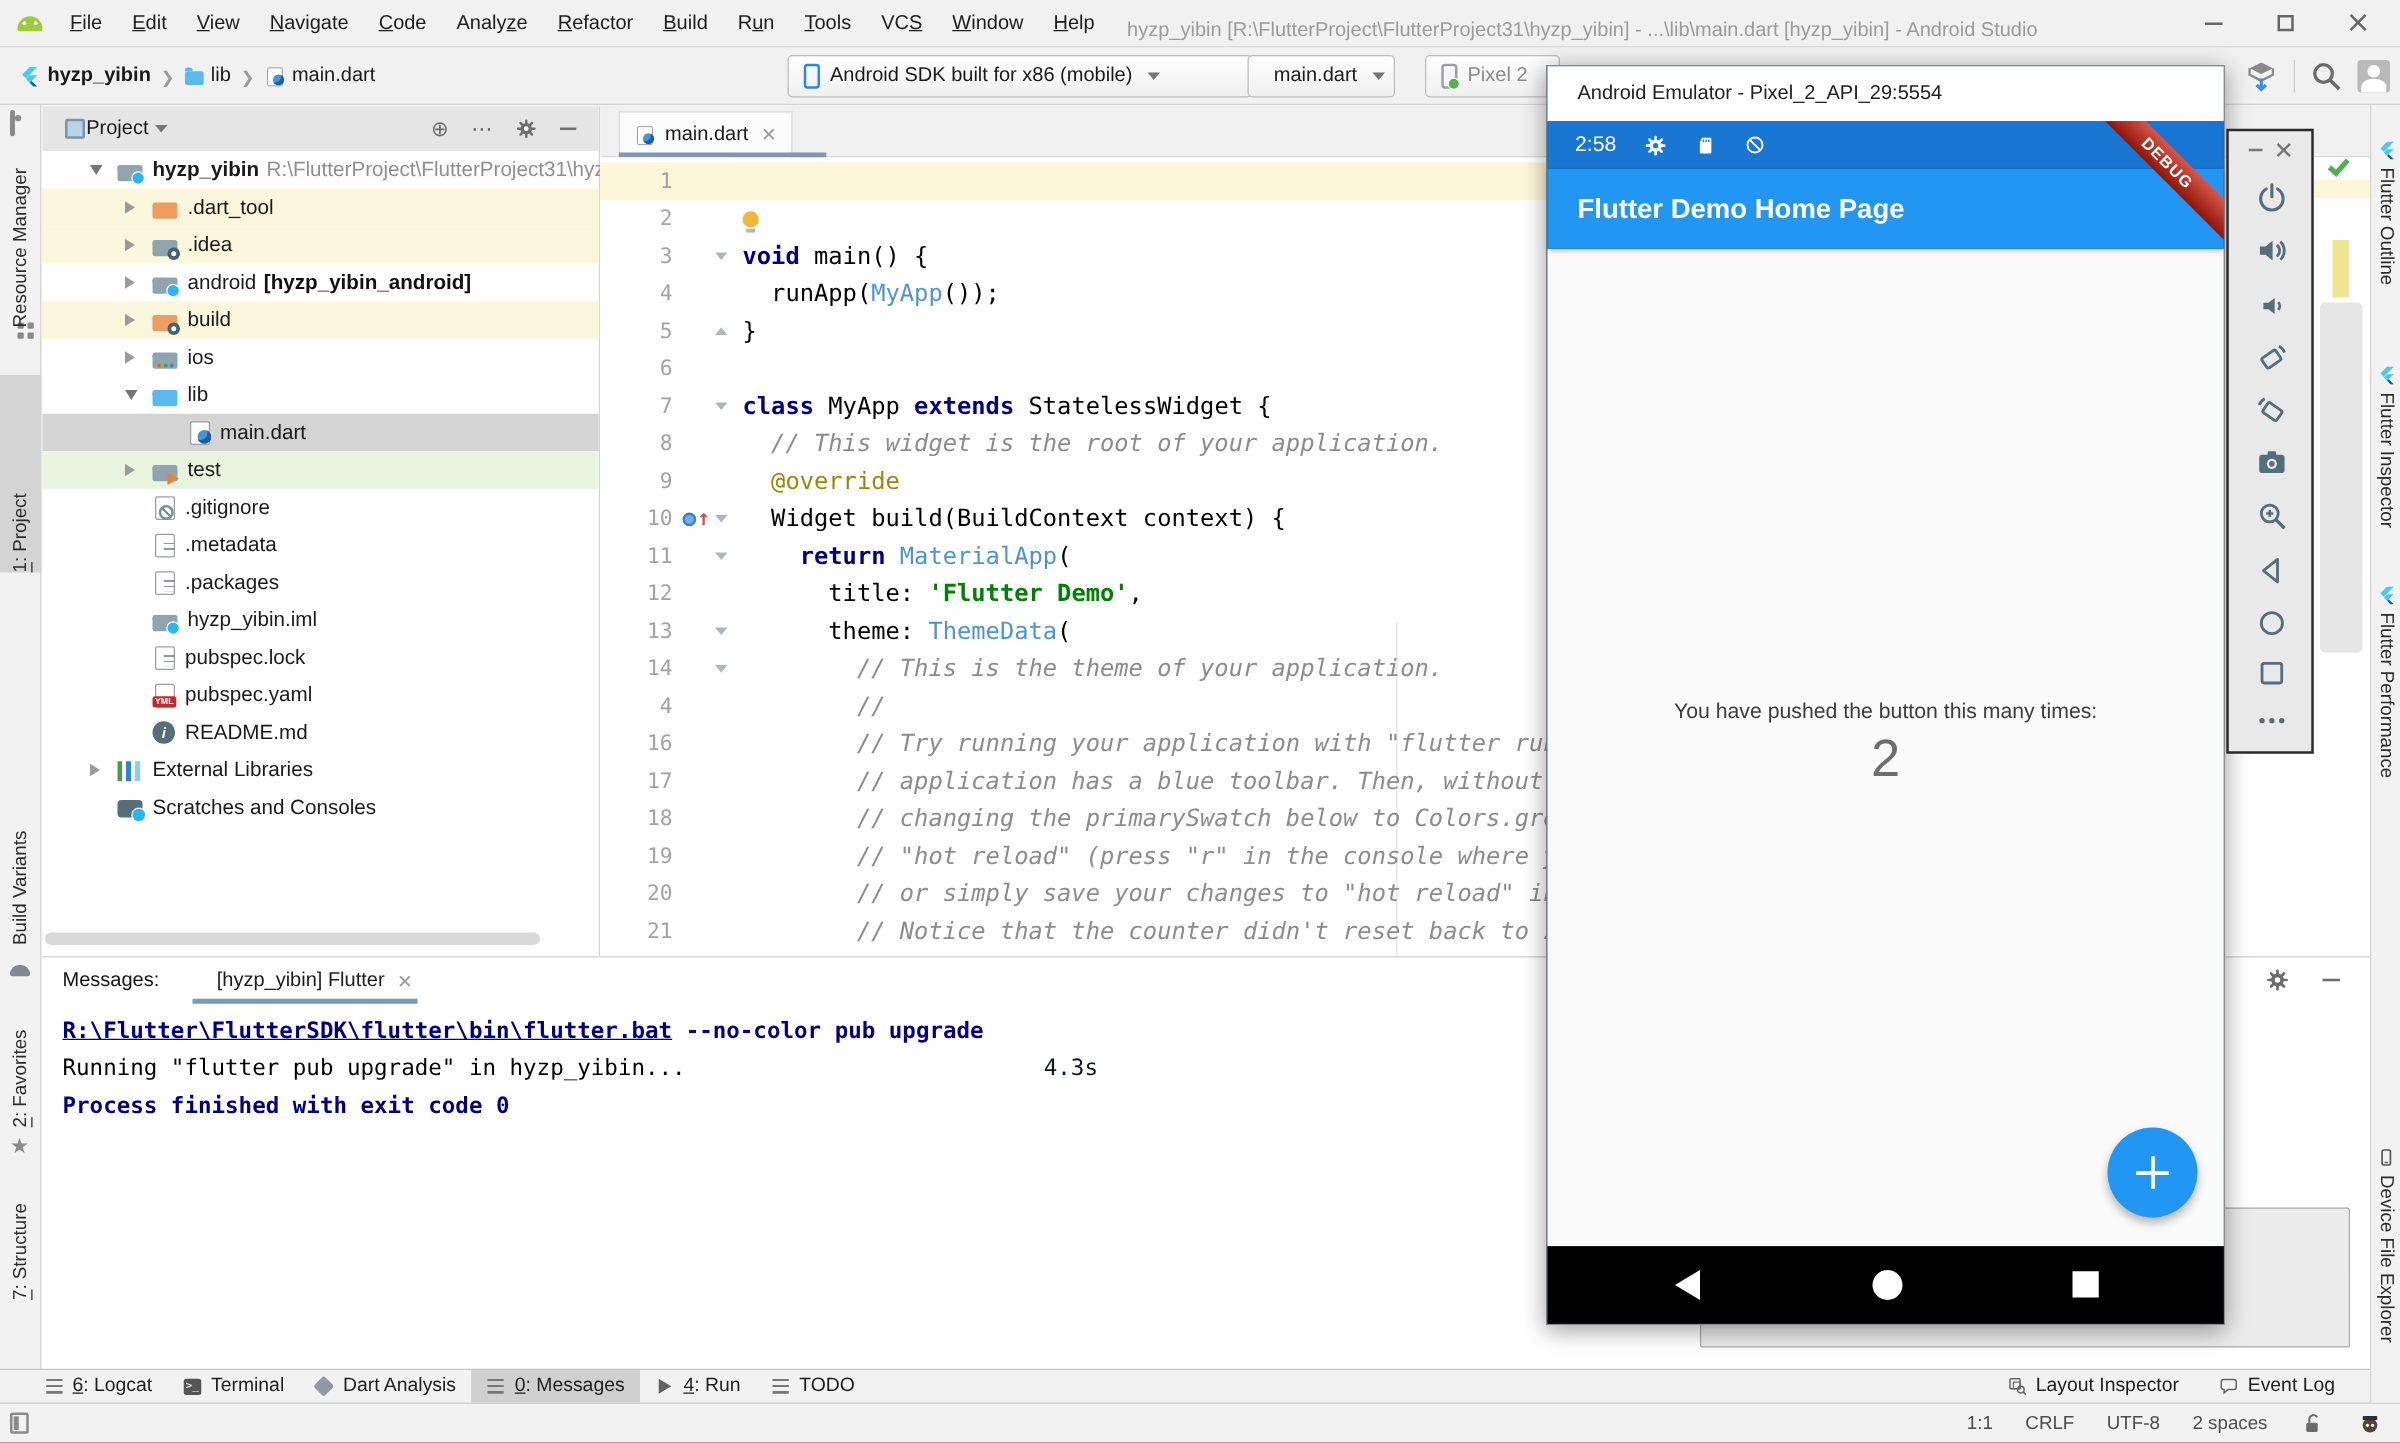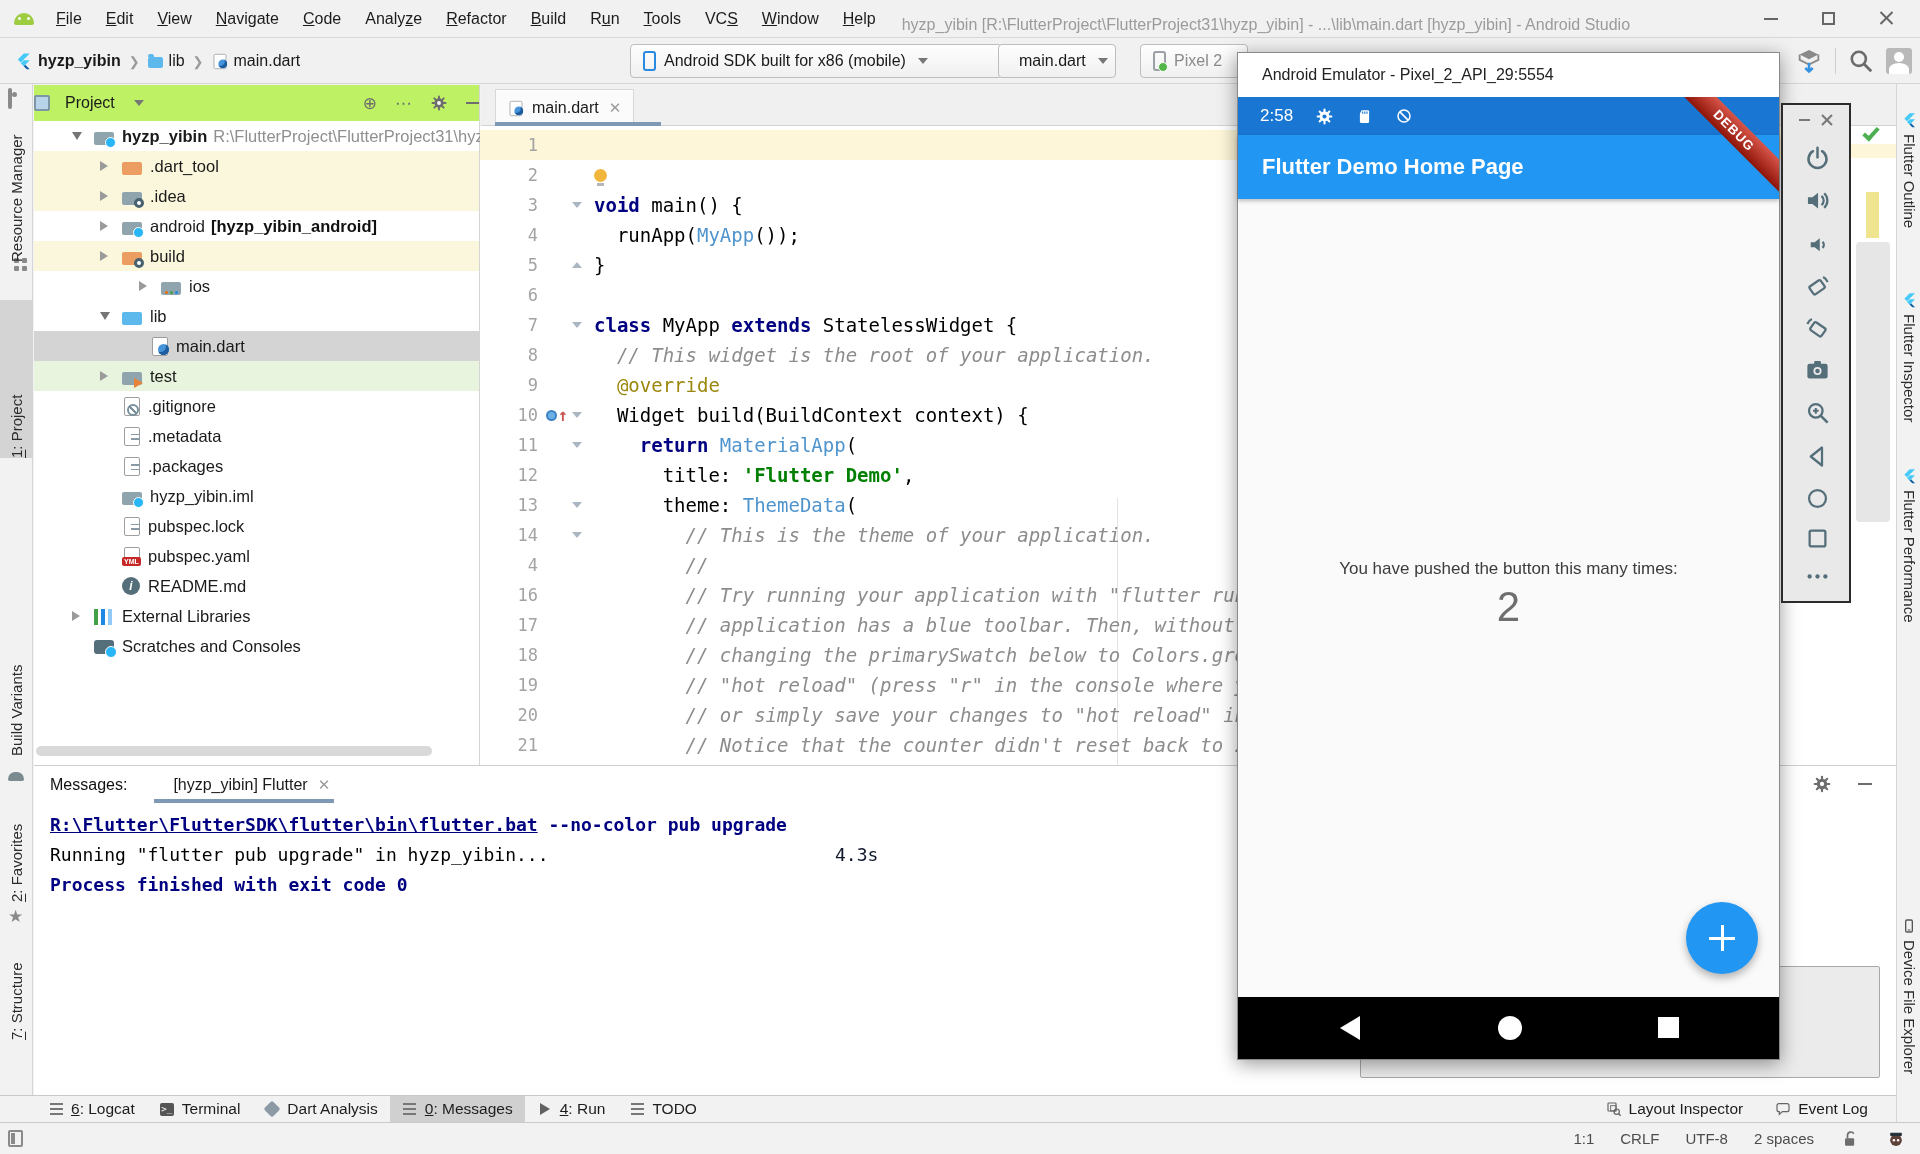--- a/index.html
+++ b/index.html
@@ -48,21 +48,21 @@
   .ic-img::after{content:"";position:absolute;left:2px;top:2px;width:5px;height:5px;border-radius:50%;background:#8a8a8a;}
   .ic-dots4{position:relative;}
   .ic-dots4::before{content:"";position:absolute;left:2px;top:2px;width:5px;height:5px;background:#8a8a8a;box-shadow:8px 0 0 #8a8a8a,0 8px 0 #8a8a8a,8px 8px 0 #8a8a8a;border-radius:1px;}
   .ic-folder-gray{background:#8d9aa5;height:12px;margin-top:3px;border-radius:2px;position:relative;}
   .ic-folder-gray::before{content:"";position:absolute;top:-3px;left:0;width:7px;height:3px;background:#8d9aa5;border-radius:1px 1px 0 0;}
   .ic-droid-sm{width:16px;height:9px;background:#7b8a8f;border-radius:8px 8px 2px 2px;margin-top:4px;}
   .ic-star{font-size:17px;color:#8a8a8a;line-height:17px;}
 
   
   .project-panel{position:absolute;left:34px;top:85px;width:446px;height:680px;background:#fff;border-right:1px solid #d5d5d5;}
-  .pp-header{height:36px;display:flex;align-items:center;padding:0 0;font-size:16px;gap:15px;background:#bef264;}
+  .pp-header{height:36px;display:flex;align-items:center;padding:0 18px;font-size:16px;gap:1px;background:#e5e5e5;}
   .pp-hicon{width:16px;height:16px;background:#b7d4e8;border:2px solid #7d95a5;border-radius:2px;}
   .pp-tools{margin-left:auto;display:flex;align-items:center;gap:18px;color:#6d6d6d;}
   .pp-tools .t{font-size:17px;}
   .pp-minus{width:13px;height:2px;background:#6d6d6d;}
   .trow{display:flex;align-items:center;height:30px;font-size:16.5px;white-space:nowrap;}
   .trow.bg-y{background:#fbf7dc;}
   .trow.bg-g{background:#e9f4de;}
   .trow.sel{background:#d4d4d4;}
   .arbox{width:22px;flex:none;display: flex;align-items:center;}
   .ar-r{width:0;height:0;border-left:8px solid #9a9a9a;border-top:5px solid transparent;border-bottom:5px solid transparent;}
@@ -358,21 +358,21 @@
           <span class="tlabel">android</span>
           <span class="sfx sb"> [hyzp_yibin_android]</span>
         </div>
         <div class="trow bg-y" style="padding-left: 66px;">
           <span class="arbox">
             <span class="ar-r"></span>
           </span>
           <span class="tic fo c-orange ov-gear"></span>
           <span class="tlabel">build</span>
         </div>
-        <div class="trow bg-w" style="padding-left: 66px; margin-left: 39px;">
+        <div class="trow bg-w" style="padding-left: 66px;">
           <span class="arbox">
             <span class="ar-r"></span>
           </span>
           <span class="tic fo c-gray ov-dots"></span>
           <span class="tlabel">ios</span>
         </div>
         <div class="trow bg-w" style="padding-left: 66px;">
           <span class="arbox">
             <span class="ar-d"></span>
           </span>
@@ -513,21 +513,21 @@
         <div class="mline"><span class="mk-pl">Running "flutter pub upgrade" in hyzp_yibin...</span><span class="mright">4.3s</span></div>
         <div class="mline"><span class="mk-info">Process finished with exit code 0</span></div>
       </div>
   </div>
 
   <div class="gray-subpanel">
     <div class="gs-link"></div>
   </div>
 
   <div class="bottom-bar">
-    <span style="display:flex;height:100%;padding-left:36px">
+    <span style="display:flex;height:100%;padding-left:23px">
         <span class="bb-item">
           <span class="bbi">
             <span class="bbi-lines"></span>
           </span>
           <span><u>6</u>: Logcat</span>
         </span>
         <span class="bb-item">
           <span class="bbi">
             <span class="bbi-term">&gt;_</span>
           </span>

